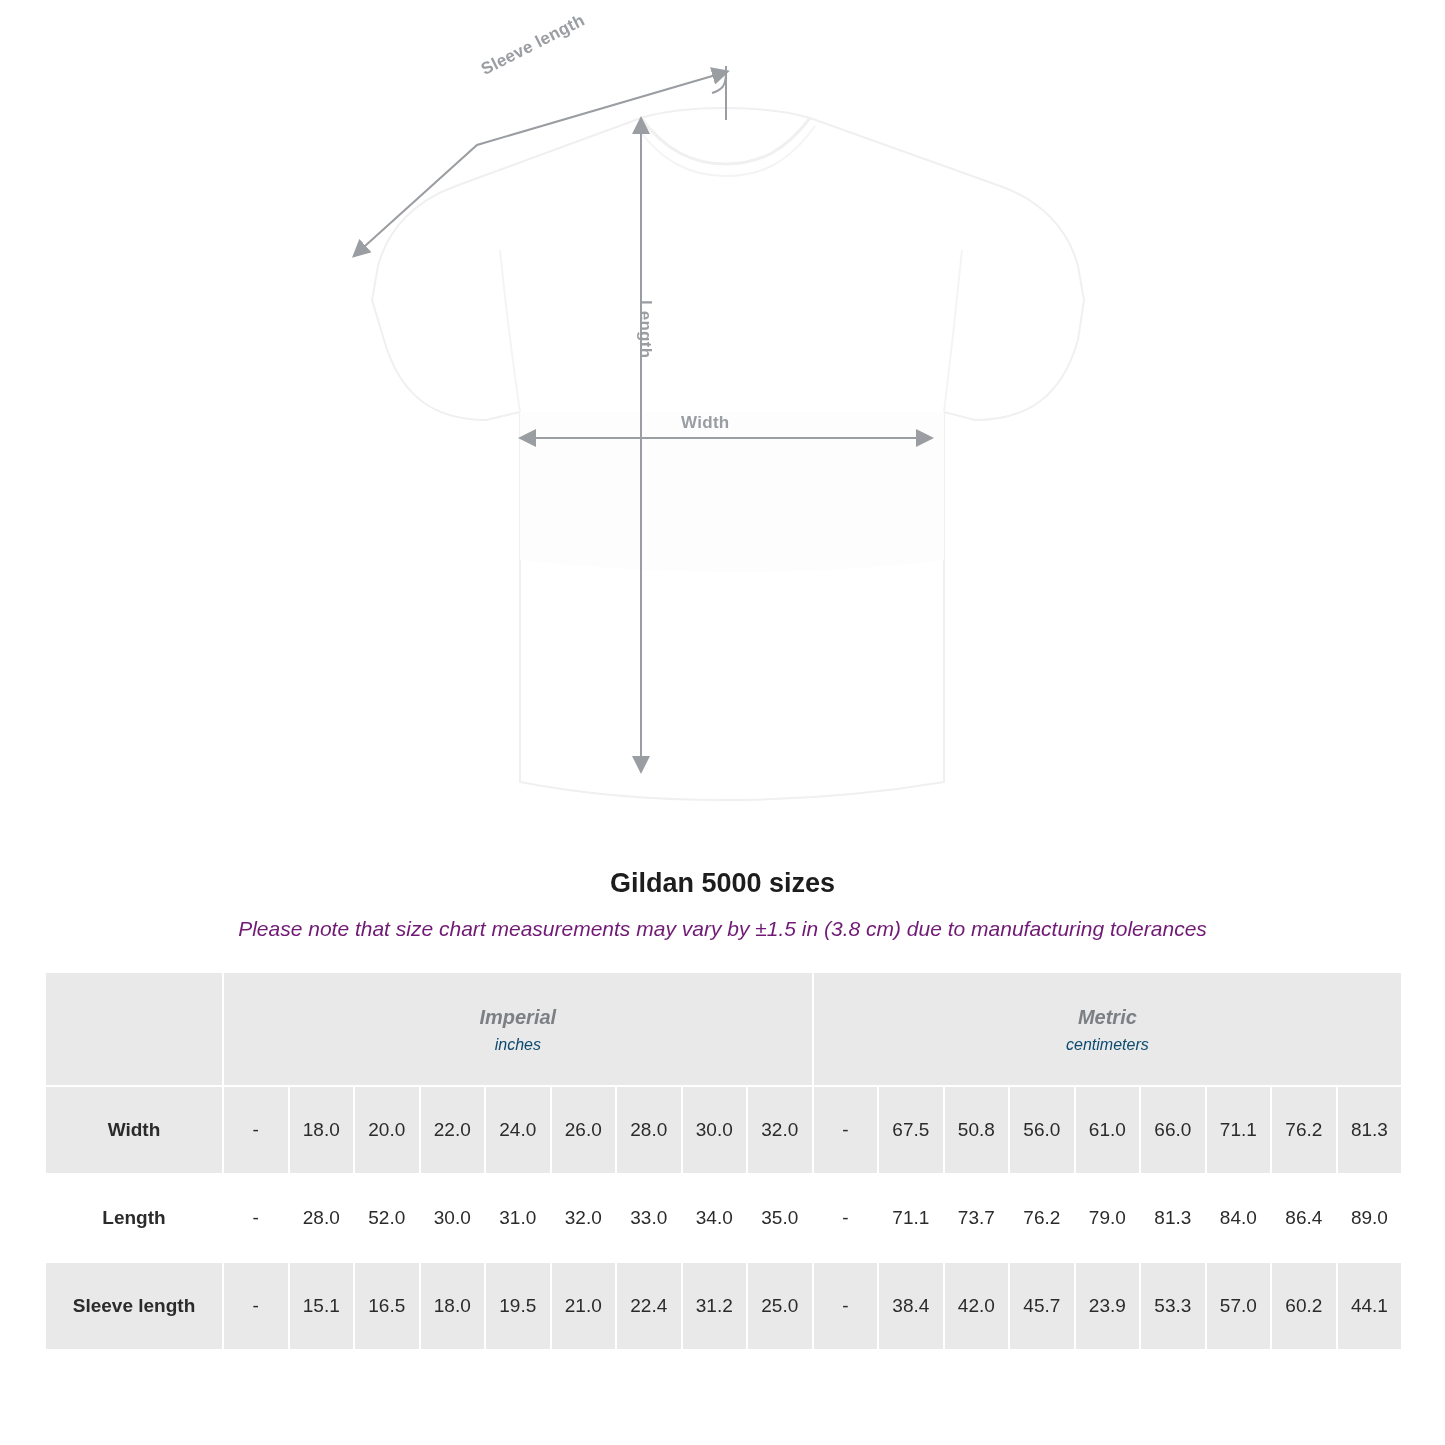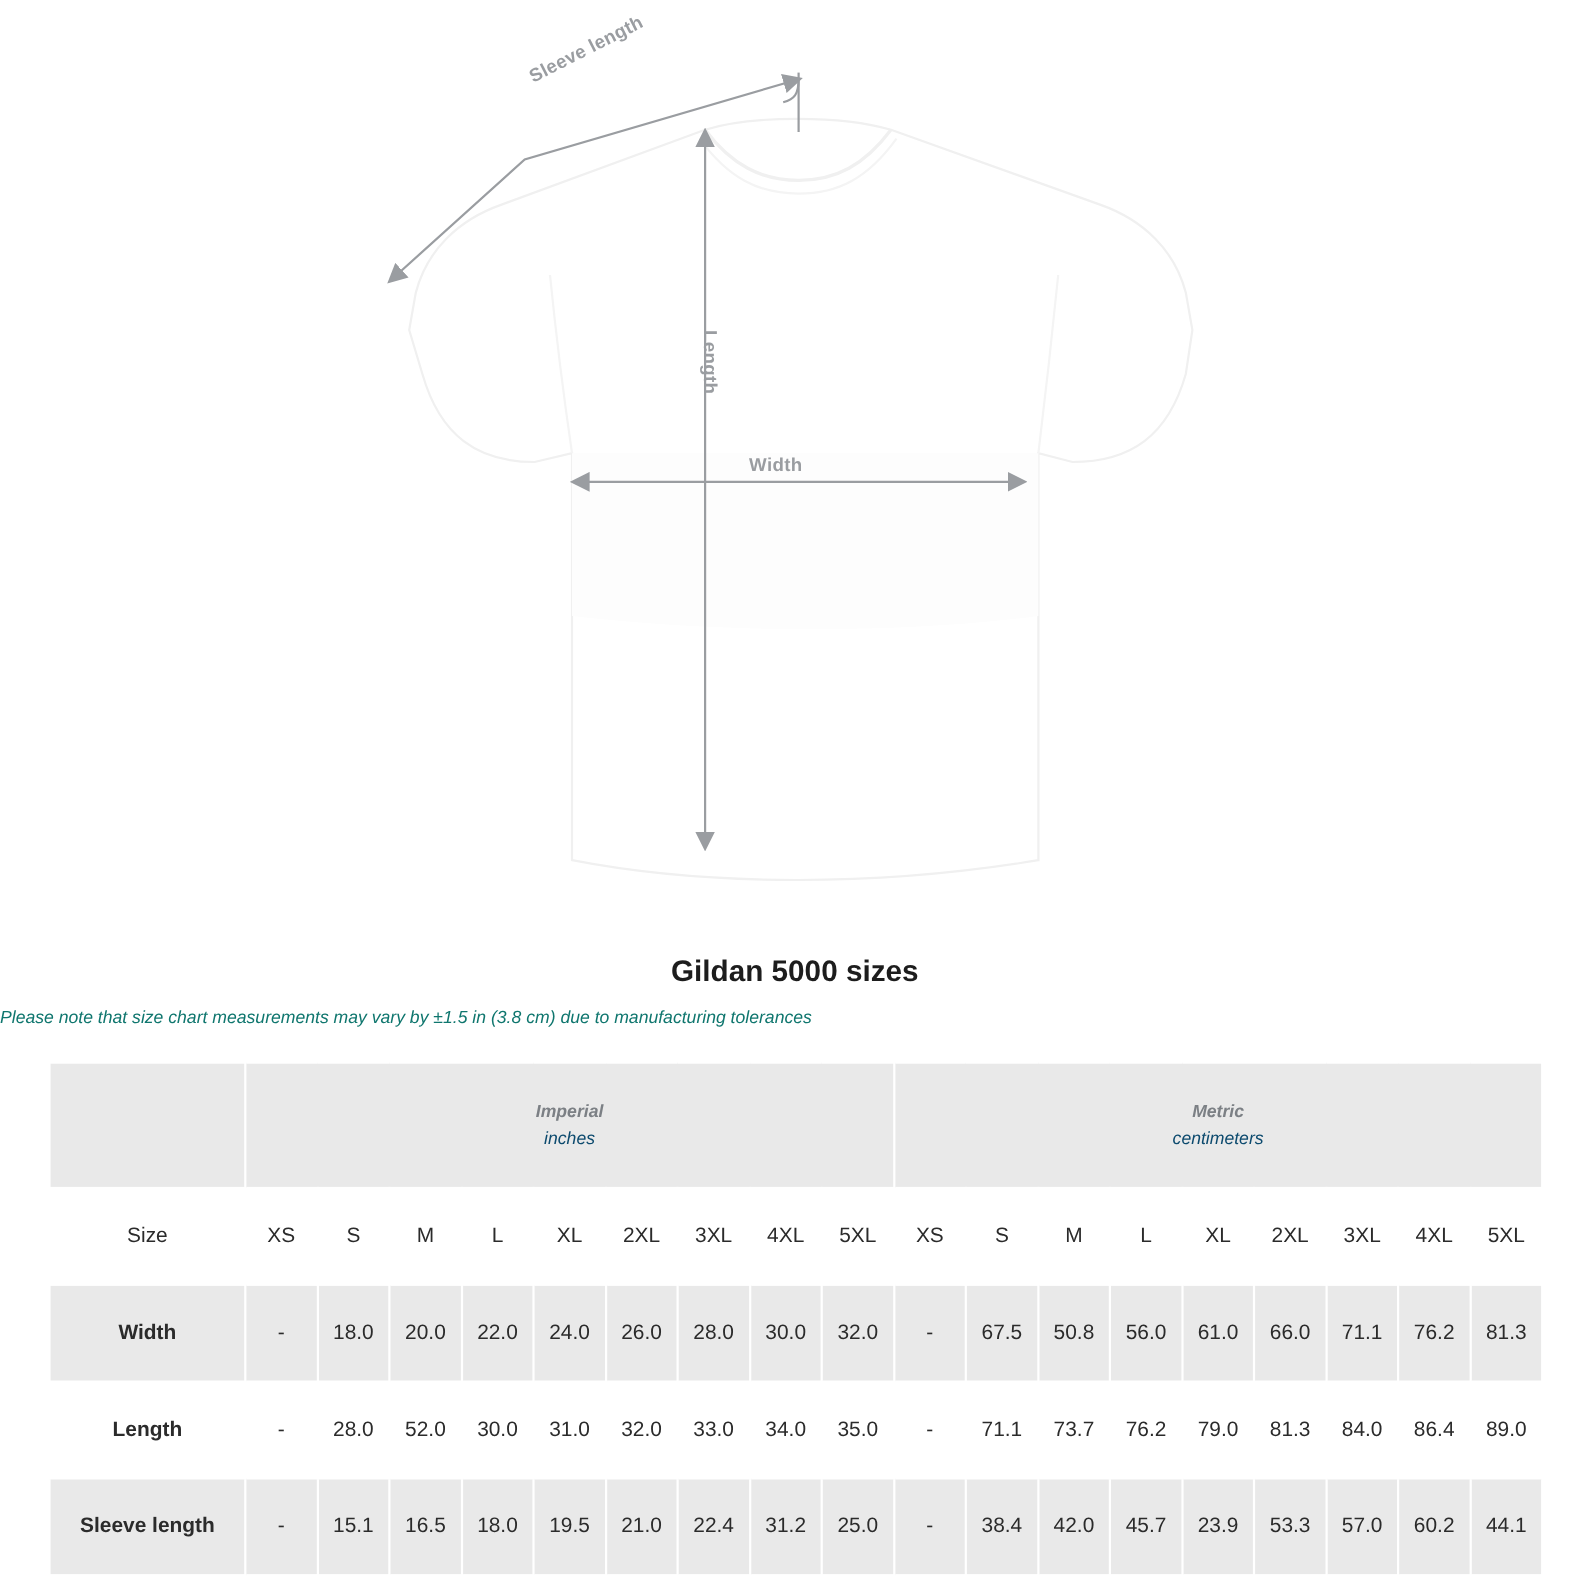--- a/index.html
+++ b/index.html
@@ -54,23 +54,24 @@
 
   
   .chart-title {
     text-align: center;
     font-size: 27px;
     font-weight: bold;
     color: #1d1d1d;
     margin-top: 38px;
   }
   .chart-note {
-    font-size: 16px;
+    text-align: center;
+    font-size: 21px;
     font-style: italic;
-    color: #0f766e;
+    color: #701a75;
     margin-top: 18px;
   }
 
   
   .table-wrap {
     margin: 30px 44px 0 44px;
   }
   table.size-table {
     width: 1357px;
     border-collapse: collapse;
@@ -83,21 +84,21 @@
     vertical-align: middle;
     font-weight: normal;
   }
   
   .unit-row td {
     background: #e9e9e9;
     height: 112px;
     padding: 0;
   }
   .unit-title {
-    font-size: 16px;
+    font-size: 20px;
     font-style: italic;
     font-weight: bold;
     color: #7c8085;
     line-height: 1.25;
   }
   .unit-sub {
     font-size: 16px;
     font-style: italic;
     color: #0c4a6e;
     margin-top: 6px;
@@ -225,41 +226,20 @@
         <td colspan="9">
           <div class="unit-title">Imperial</div>
           <div class="unit-sub">inches</div>
         </td>
         <td colspan="9">
           <div class="unit-title">Metric</div>
           <div class="unit-sub">centimeters</div>
         </td>
       </tr>
 
-      <tr class="head-row">
-        <td class="rowlabel">Size</td>
-        <td>XS</td>
-        <td>S</td>
-        <td>M</td>
-        <td>L</td>
-        <td>XL</td>
-        <td>2XL</td>
-        <td>3XL</td>
-        <td>4XL</td>
-        <td>5XL</td>
-        <td>XS</td>
-        <td>S</td>
-        <td>M</td>
-        <td>L</td>
-        <td>XL</td>
-        <td>2XL</td>
-        <td>3XL</td>
-        <td>4XL</td>
-        <td>5XL</td>
-      </tr>
 
       <tr class="data-row shaded">
         <td class="rowlabel">Width</td>
         <td>-</td>
         <td>18.0</td>
         <td>20.0</td>
         <td>22.0</td>
         <td>24.0</td>
         <td>26.0</td>
         <td>28.0</td>

